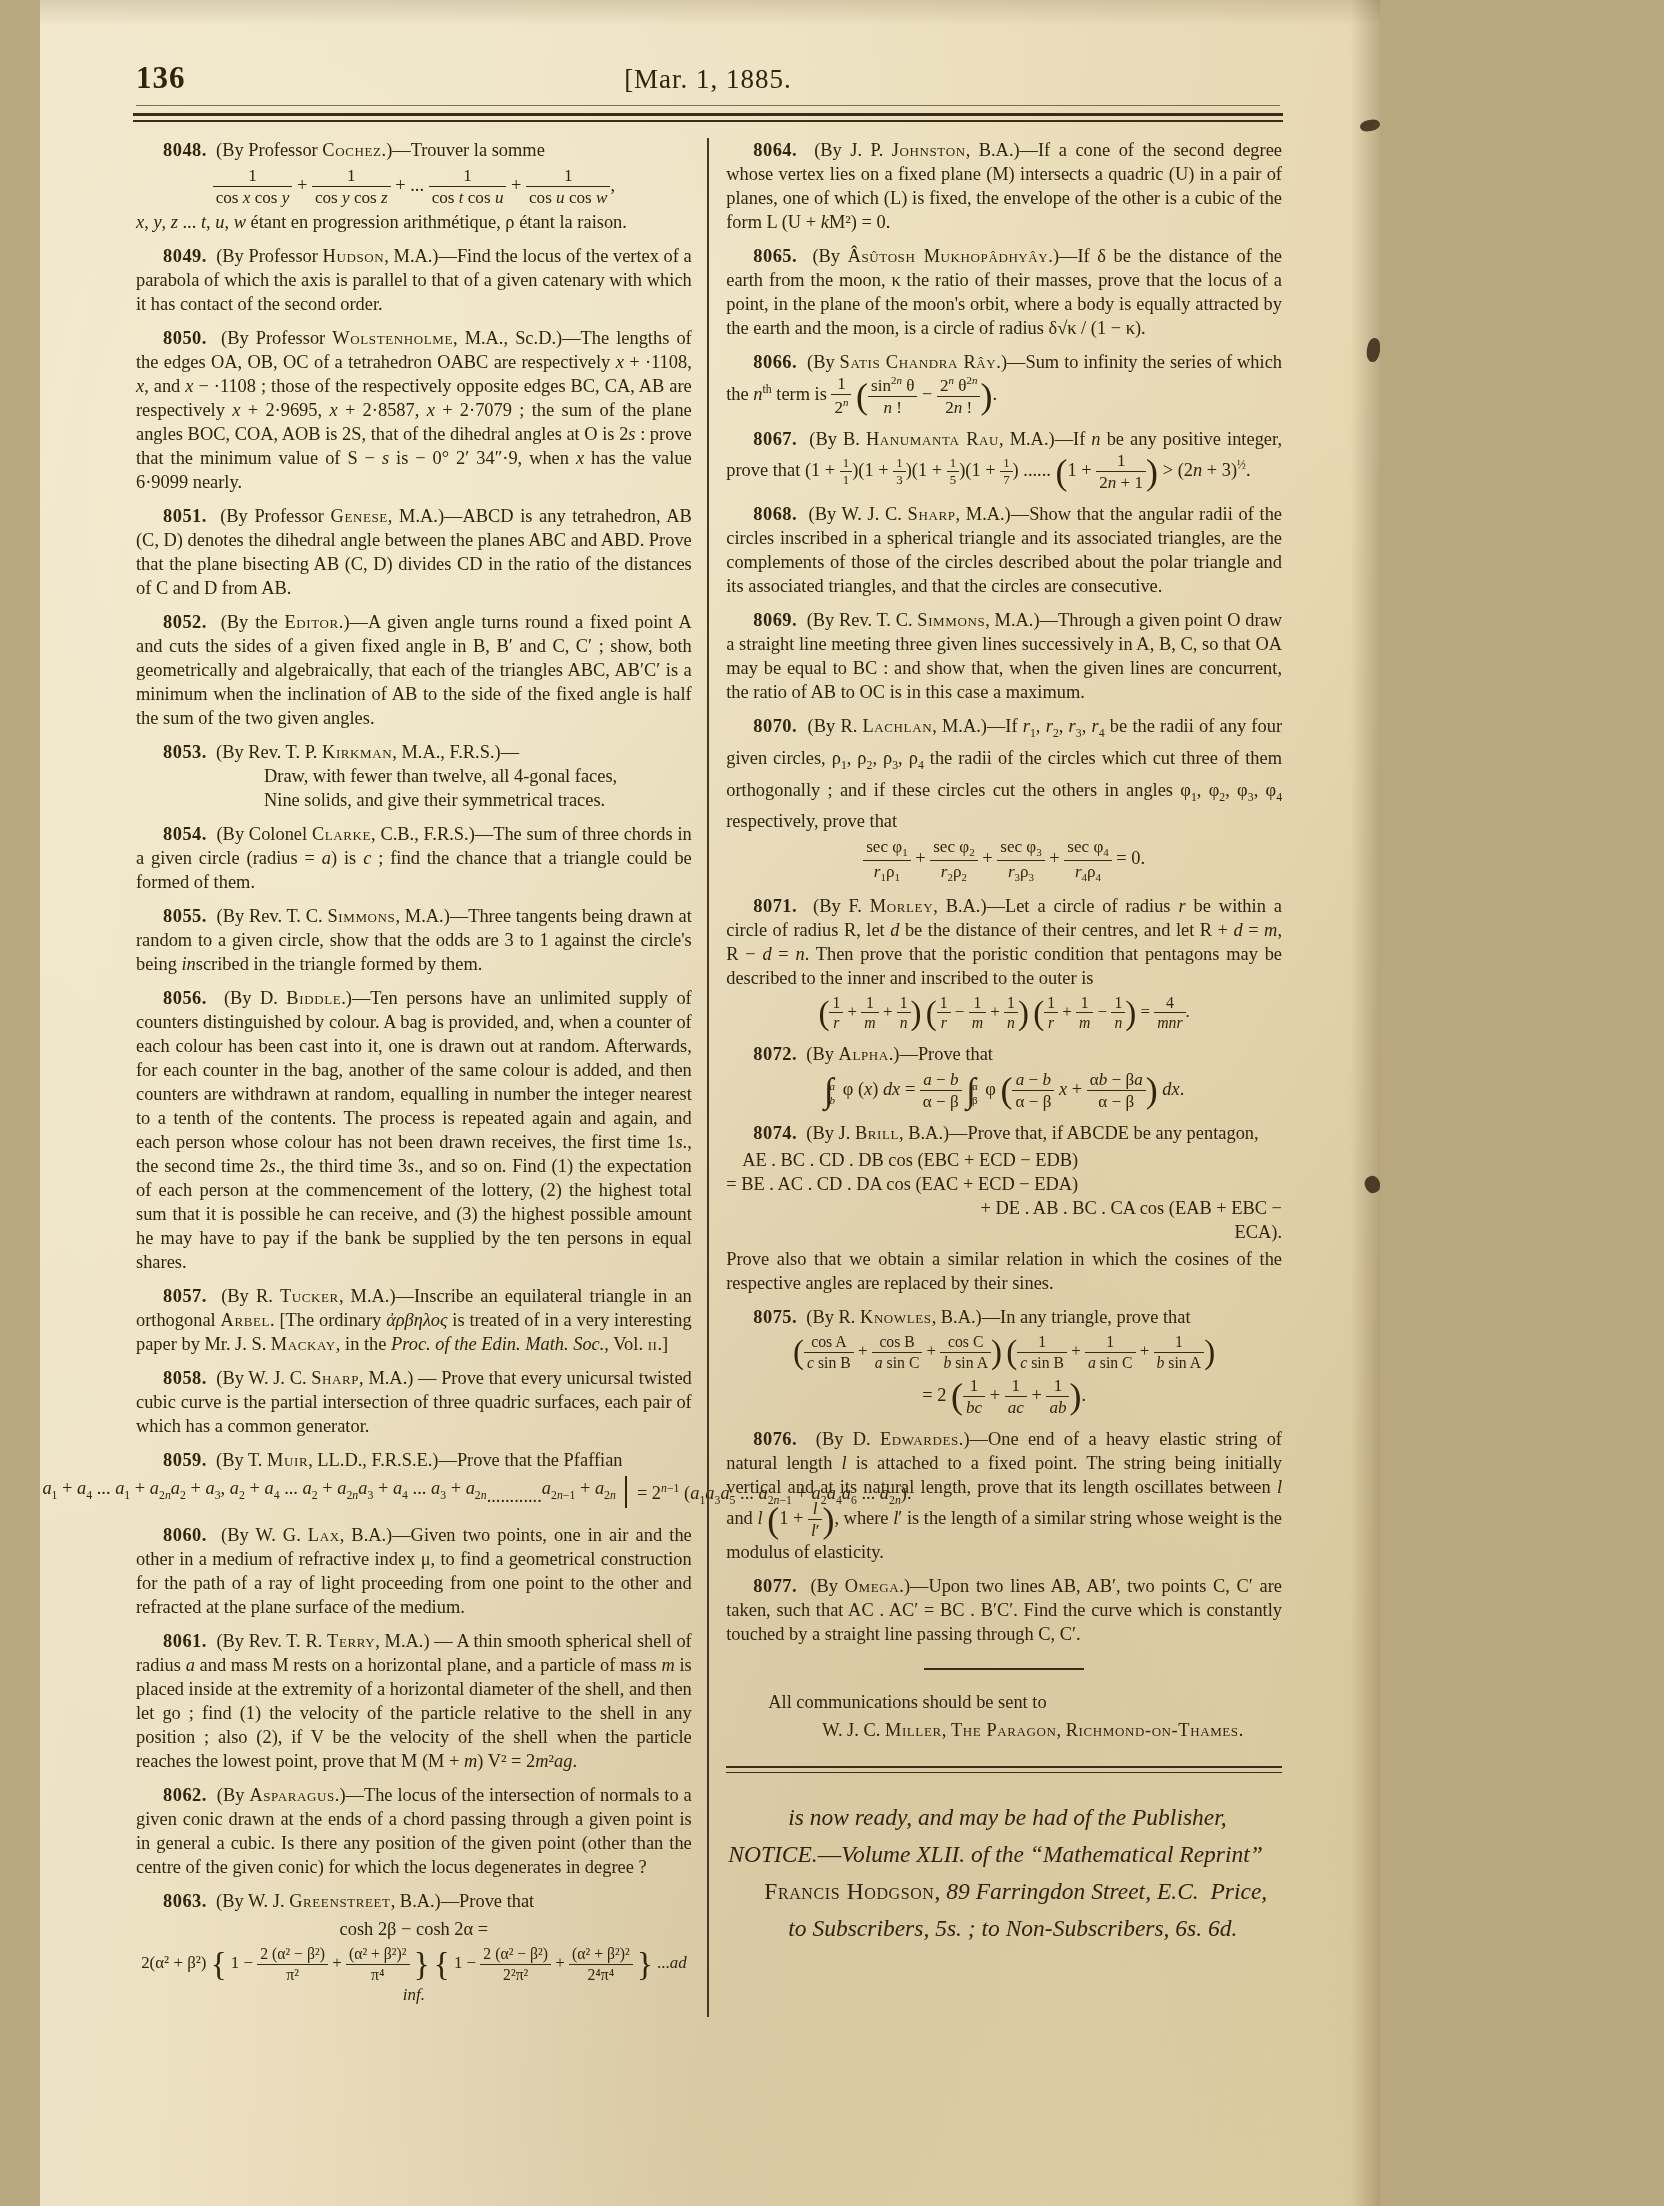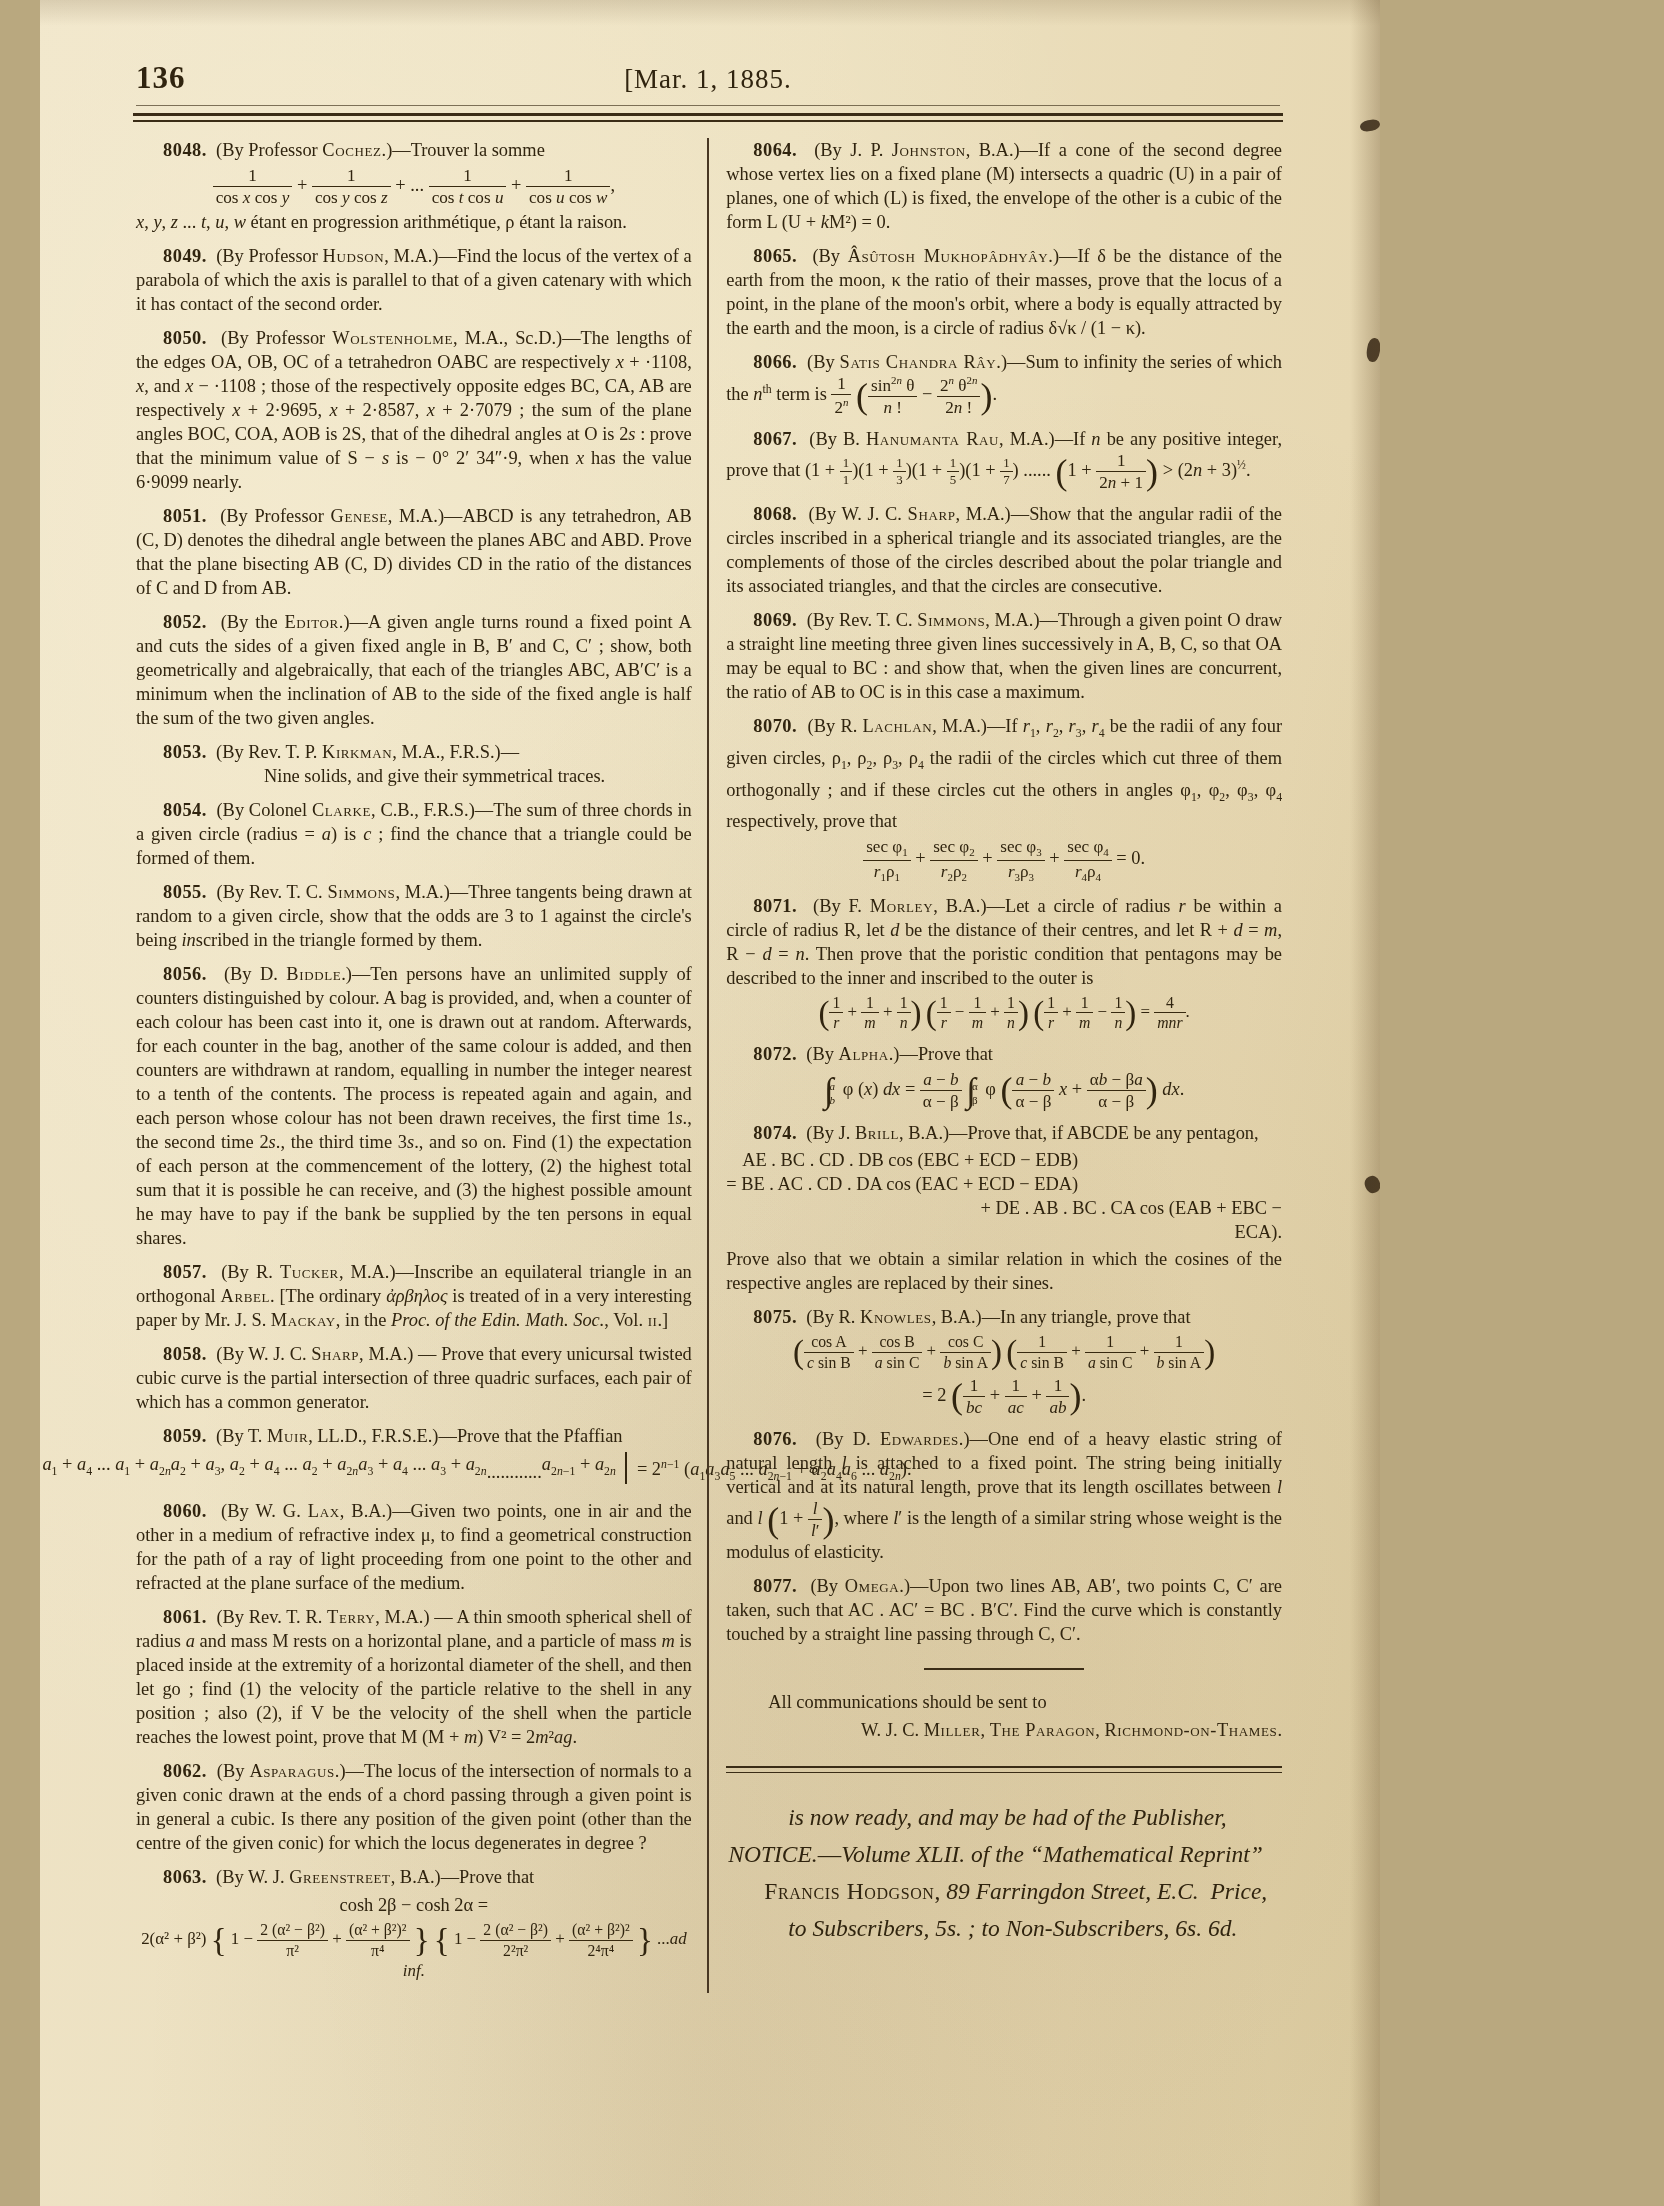--- a/index.html
+++ b/index.html
@@ -67,21 +67,21 @@
 
   .eq74 { margin:3px 0; text-indent:0; }
   .eq74 div { text-align:left; }
   .eq74 .l1 { padding-left:16px; }
   .eq74 .l2 { padding-left:39%; }
   .eq74 .l3 { padding-left:0; }
   .eq74 .l4 { padding-left:37%;text-align:right; }
 
   .short-rule { width:160px; border-top:2.5px solid #3a2c16; margin:22px auto 20px; }
   .comm1 { padding-left:42px; text-align:left; }
-  .comm2 { padding-left:96px; text-align:right; margin-top:4px; }
+  .comm2 { padding-left:96px; text-align:left; margin-top:4px; }
   .rule-double2 { margin:24px 0 26px; height:4px; border-top:2.5px solid #3a2c16; border-bottom:1.5px solid #3a2c16; }
   .notice { font-size:23.5px; line-height:37px; text-align:left; }
   .notice .nl1 { padding-left:2px; }
   .notice .nl2 { padding-left:62px; }
   .notice .nl3 { padding-left:38px; }
   .notice .nl4 { padding-left:62px; }
 
   .edge-mark { position:absolute; background:#2e2113; opacity:0.85; border-radius:45%; }
   .m1 { top:120px; right:0px; width:20px; height:11px; transform:rotate(-12deg); }
   .m2 { top:338px; right:0px; width:13px; height:24px; transform:rotate(8deg); }
@@ -99,21 +99,21 @@
   <div class="rule-thin"></div>
   <div class="rule-heavy"></div>
 
   <div class="columns">
     <div class="col left" id="col-left">
         <div class="problem"><span class="pnum">8048.</span>&nbsp; <span class="pbody">(By Professor <span class="sc">Cochez</span>.)—Trouver la somme<div class="eq"><span class="fr"><span class="n">1</span><span class="d">cos <i>x</i> cos <i>y</i></span></span> + <span class="fr"><span class="n">1</span><span class="d">cos <i>y</i> cos <i>z</i></span></span> + ... <span class="fr"><span class="n">1</span><span class="d">cos <i>t</i> cos <i>u</i></span></span> + <span class="fr"><span class="n">1</span><span class="d">cos <i>u</i> cos <i>w</i></span></span>,</div><i>x</i>, <i>y</i>, <i>z</i> ... <i>t</i>, <i>u</i>, <i>w</i> étant en progression arithmétique, ρ étant la raison.</span></div>
         <div class="problem"><span class="pnum">8049.</span>&nbsp; <span class="pbody">(By Professor <span class="sc">Hudson</span>, M.A.)—Find the locus of the vertex of a parabola of which the axis is parallel to that of a given catenary with which it has contact of the second order.</span></div>
         <div class="problem"><span class="pnum">8050.</span>&nbsp; <span class="pbody">(By Professor <span class="sc">Wolstenholme</span>, M.A., Sc.D.)—The lengths of the edges OA, OB, OC of a tetrahedron OABC are respectively <i>x</i> + ·1108, <i>x</i>, and <i>x</i> − ·1108 ; those of the respectively opposite edges BC, CA, AB are respectively <i>x</i> + 2·9695, <i>x</i> + 2·8587, <i>x</i> + 2·7079 ; the sum of the plane angles BOC, COA, AOB is 2S, that of the dihedral angles at O is 2<i>s</i> : prove that the minimum value of S − <i>s</i> is − 0° 2′ 34″·9, when <i>x</i> has the value 6·9099 nearly.</span></div>
         <div class="problem"><span class="pnum">8051.</span>&nbsp; <span class="pbody">(By Professor <span class="sc">Genese</span>, M.A.)—ABCD is any tetrahedron, AB (C, D) denotes the dihedral angle between the planes ABC and ABD. Prove that the plane bisecting AB (C, D) divides CD in the ratio of the distances of C and D from AB.</span></div>
         <div class="problem"><span class="pnum">8052.</span>&nbsp; <span class="pbody">(By the <span class="sc">Editor</span>.)—A given angle turns round a fixed point A and cuts the sides of a given fixed angle in B, B′ and C, C′ ; show, both geometrically and algebraically, that each of the triangles ABC, AB′C′ is a minimum when the inclination of AB to the side of the fixed angle is half the sum of the two given angles.</span></div>
-        <div class="problem"><span class="pnum">8053.</span>&nbsp; <span class="pbody">(By Rev. T. P. <span class="sc">Kirkman</span>, M.A., F.R.S.)—<div class="verse">Nine solids, and give their symmetrical traces.</div></span></div>
+        <div class="problem"><span class="pnum">8053.</span>&nbsp; <span class="pbody">(By Rev. T. P. <span class="sc">Kirkman</span>, M.A., F.R.S.)—<div class="verse">Draw, with fewer than twelve, all 4-gonal faces,</div><div class="verse">Nine solids, and give their symmetrical traces.</div></span></div>
         <div class="problem"><span class="pnum">8054.</span>&nbsp; <span class="pbody">(By Colonel <span class="sc">Clarke</span>, C.B., F.R.S.)—The sum of three chords in a given circle (radius = <i>a</i>) is <i>c</i> ; find the chance that a triangle could be formed of them.</span></div>
         <div class="problem"><span class="pnum">8055.</span>&nbsp; <span class="pbody">(By Rev. T. C. <span class="sc">Simmons</span>, M.A.)—Three tangents being drawn at random to a given circle, show that the odds are 3 to 1 against the circle's being <i>in</i>scribed in the triangle formed by them.</span></div>
         <div class="problem"><span class="pnum">8056.</span>&nbsp; <span class="pbody">(By D. <span class="sc">Biddle</span>.)—Ten persons have an unlimited supply of counters distinguished by colour. A bag is provided, and, when a counter of each colour has been cast into it, one is drawn out at random. Afterwards, for each counter in the bag, another of the same colour is added, and then counters are withdrawn at random, equalling in number the integer nearest to a tenth of the contents. The process is repeated again and again, and each person whose colour has not been drawn receives, the first time 1<i>s</i>., the second time 2<i>s</i>., the third time 3<i>s</i>., and so on. Find (1) the expectation of each person at the commencement of the lottery, (2) the highest total sum that it is possible he can receive, and (3) the highest possible amount he may have to pay if the bank be supplied by the ten persons in equal shares.</span></div>
         <div class="problem"><span class="pnum">8057.</span>&nbsp; <span class="pbody">(By R. <span class="sc">Tucker</span>, M.A.)—Inscribe an equilateral triangle in an orthogonal <span class="sc">Arbel</span>. [The ordinary <i>ἀρβηλος</i> is treated of in a very interesting paper by Mr. J. S. <span class="sc">Mackay</span>, in the <i>Proc. of the Edin. Math. Soc.</i>, Vol. <span class="sc">ii</span>.]</span></div>
         <div class="problem"><span class="pnum">8058.</span>&nbsp; <span class="pbody">(By W. J. C. <span class="sc">Sharp</span>, M.A.) — Prove that every unicursal twisted cubic curve is the partial intersection of three quadric surfaces, each pair of which has a common generator.</span></div>
         <div class="problem"><span class="pnum">8059.</span>&nbsp; <span class="pbody">(By T. <span class="sc">Muir</span>, LL.D., F.R.S.E.)—Prove that the Pfaffian<div class="eq pfaff">
               <span class="pf-left">
                 <span class="pf-row">| <i>a</i><sub>1</sub> + <i>a</i><sub>2</sub>, <i>a</i><sub>1</sub> + <i>a</i><sub>3</sub>, <i>a</i><sub>1</sub> + <i>a</i><sub>4</sub> ... <i>a</i><sub>1</sub> + <i>a</i><sub>2<i>n</i></sub></span>
                 <span class="pf-row"><i>a</i><sub>2</sub> + <i>a</i><sub>3</sub>, <i>a</i><sub>2</sub> + <i>a</i><sub>4</sub> ... <i>a</i><sub>2</sub> + <i>a</i><sub>2<i>n</i></sub></span>
                 <span class="pf-row"><i>a</i><sub>3</sub> + <i>a</i><sub>4</sub> ... <i>a</i><sub>3</sub> + <i>a</i><sub>2<i>n</i></sub></span>

